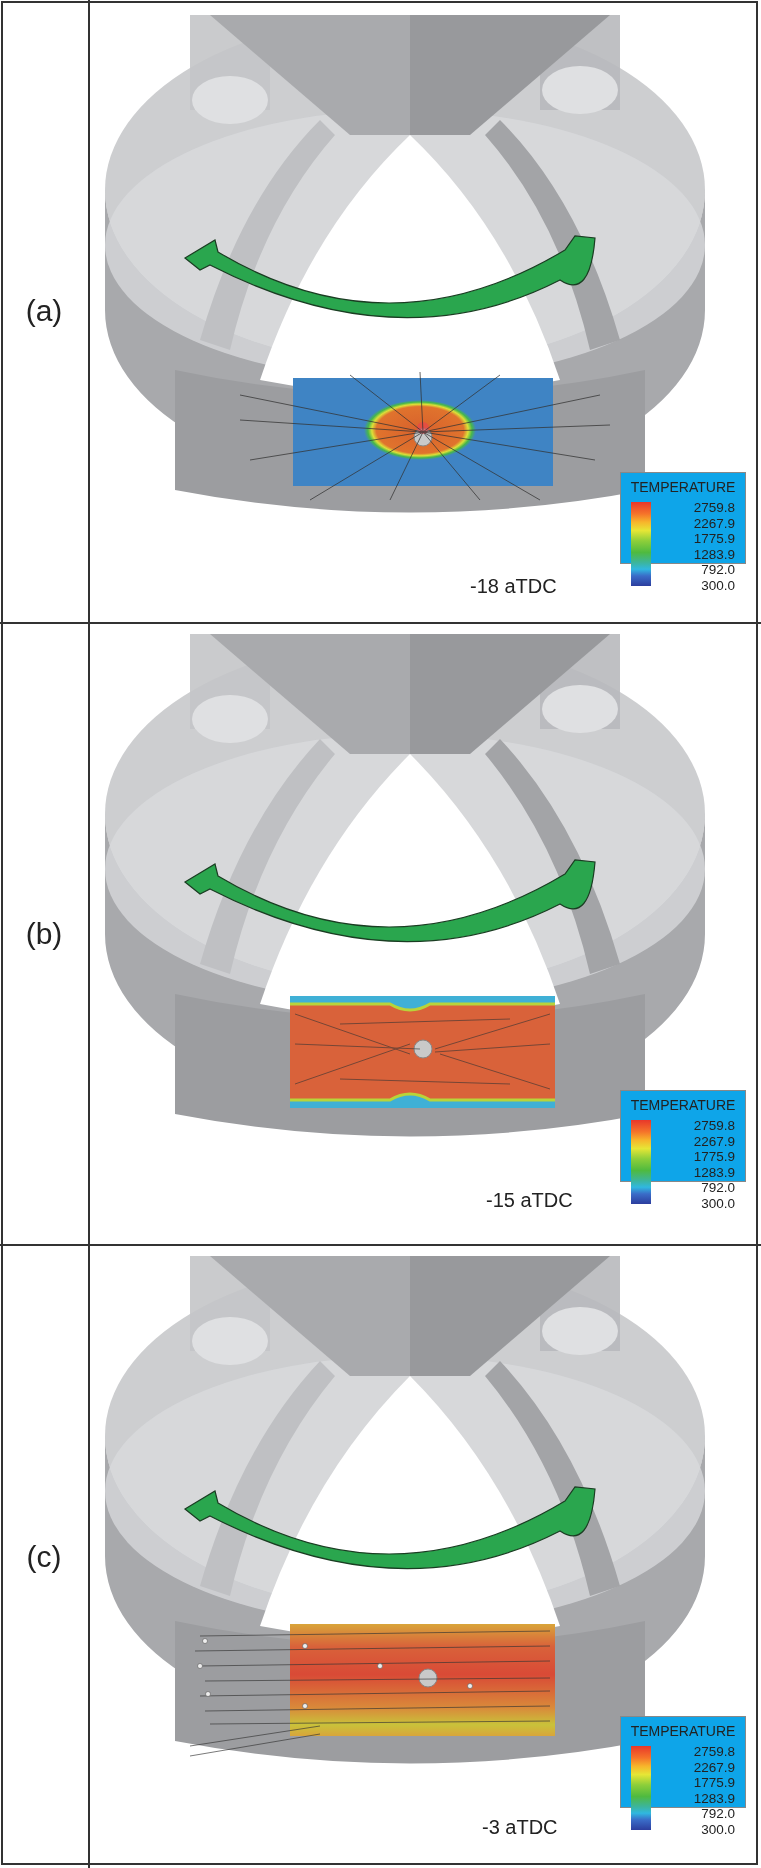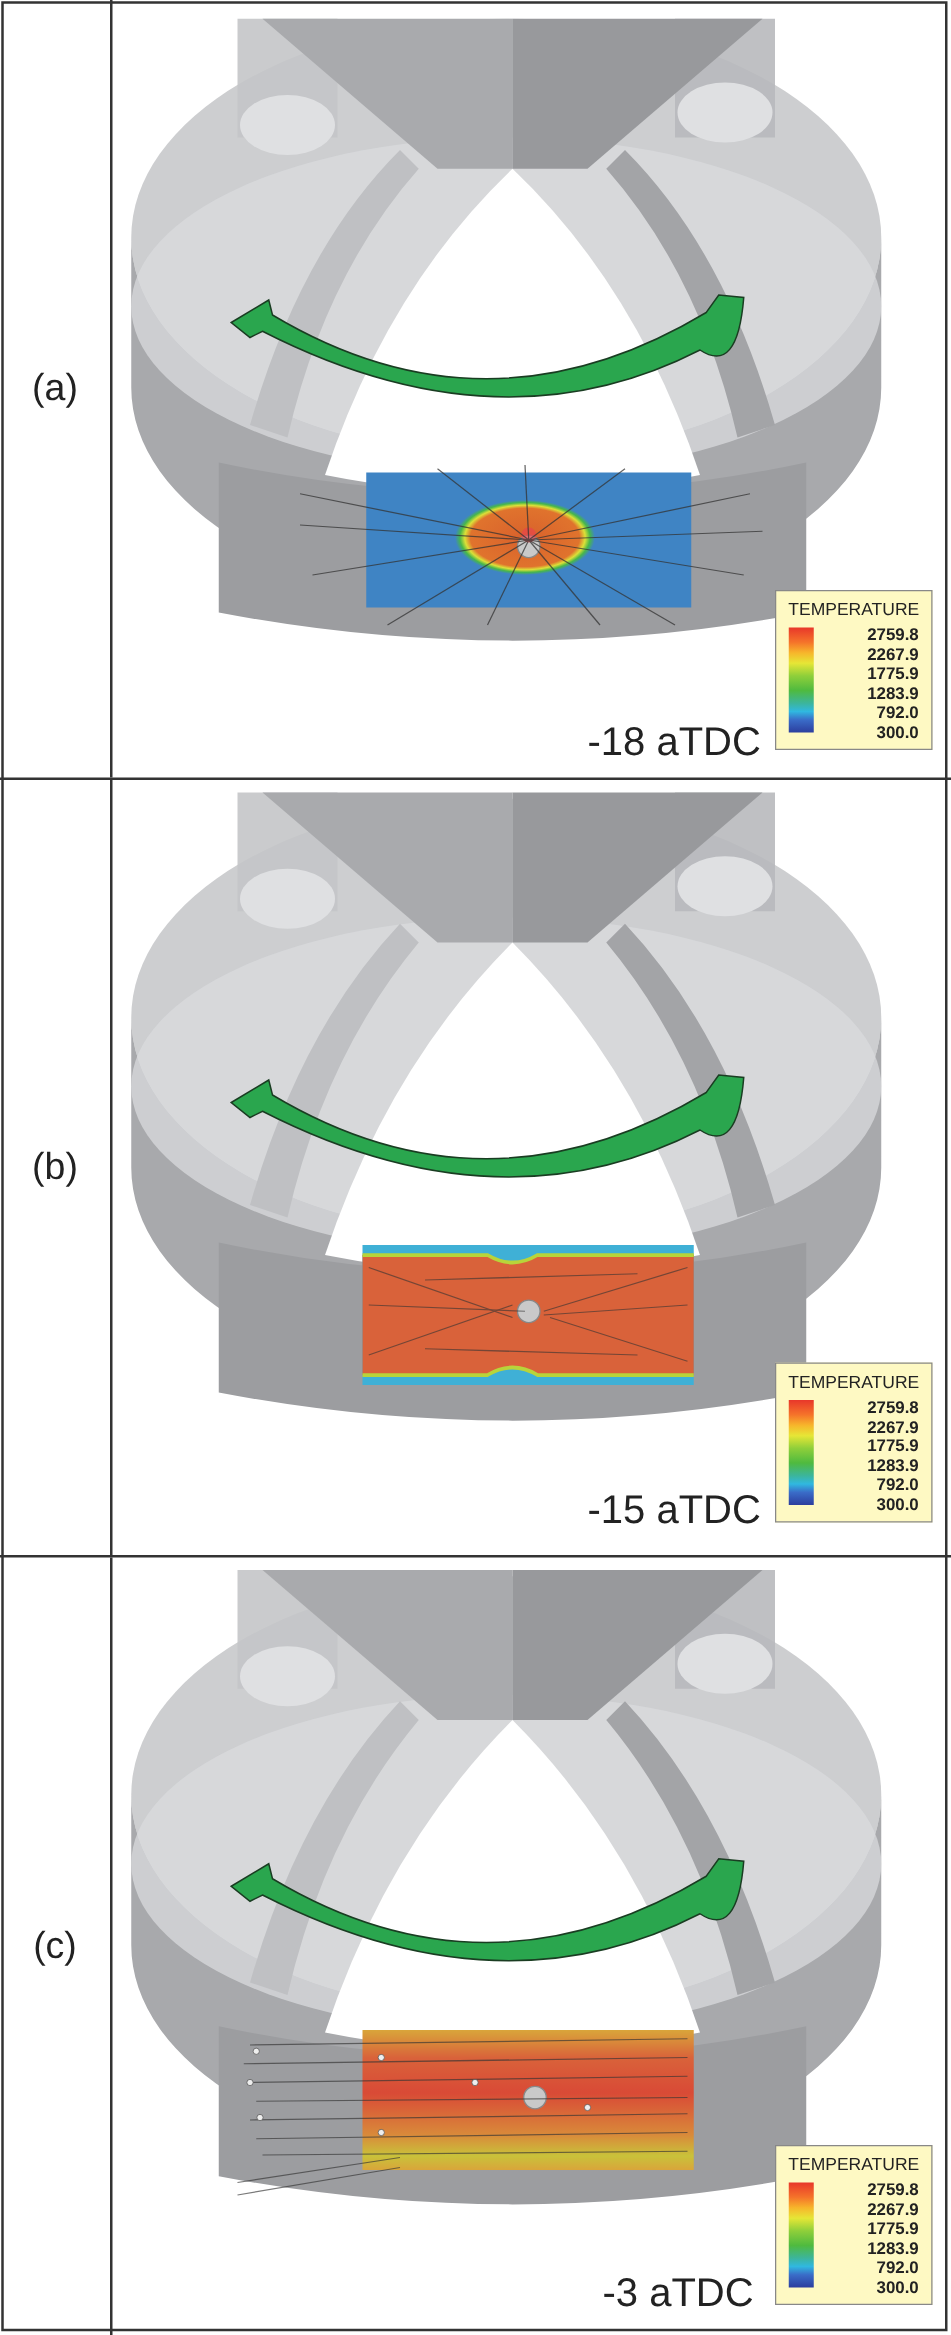--- a/index.html
+++ b/index.html
@@ -6,26 +6,26 @@
   body{width:761px;height:1868px;position:relative;overflow:hidden;font-family:"Liberation Sans",sans-serif;}
   .frame{position:absolute;left:1px;top:1px;width:757px;height:1864px;border:2px solid #333;box-sizing:border-box;}
   .row{position:absolute;left:0;width:761px;box-sizing:border-box;}
   .row.r0{top:0;height:622px;}
   .row.r1{top:622px;height:622px;border-top:2px solid #333;}
   .row.r2{top:1244px;height:624px;border-top:2px solid #333;}
   .label-col{position:absolute;left:0;top:0;width:88px;height:100%;border-right:2px solid #333;display:flex;align-items:center;justify-content:center;}
   .panel-label{font-size:30px;color:#222;}
   .panel{position:absolute;left:90px;top:0;right:0;height:100%;overflow:hidden;}
   .panel svg{position:absolute;left:0;top:0;}
-  .time{position:absolute;font-size:32px;color:#222;}
-  .legend{position:absolute;width:126px;height:128px;border:1px solid #888;background:#fef9c3;box-sizing:border-box;}
+  .time{position:absolute;font-size:20px;color:#222;}
+  .legend{position:absolute;width:126px;height:92px;border:1px solid #888;background:#0ea5e9;box-sizing:border-box;}
   .legend .title{position:absolute;left:0;right:0;top:6px;text-align:center;font-size:14px;color:#222;}
   .legend .bar{position:absolute;left:10px;top:29px;width:20px;height:84px;background:linear-gradient(to bottom,#e8372a 0%,#f5732a 14%,#f7b52b 24%,#e6e636 34%,#8fcf3a 46%,#4fba3f 60%,#3cb59b 72%,#30b8e0 80%,#3a6cc8 88%,#2c3e9e 100%);}
   .legend .vals{position:absolute;left:38px;top:27px;width:80px;text-align:right;font-size:13.5px;line-height:15.5px;color:#222;}
-  .legend .vals div{padding-right:4px;font-weight:bold;}
+  .legend .vals div{padding-right:4px;}
 </style>
 </head>
 <body>
 
 <div class="frame"></div>
 
 <div class="row r0">
   <div class="label-col">
     <span class="panel-label">(a)</span>
   </div>
@@ -135,21 +135,21 @@
         <line x1="205" y1="390" x2="320" y2="430"></line>
           <line x1="205" y1="420" x2="330" y2="425"></line>
           <line x1="205" y1="460" x2="320" y2="420"></line>
         <line x1="460" y1="390" x2="345" y2="425"></line>
           <line x1="460" y1="420" x2="345" y2="428"></line>
           <line x1="460" y1="465" x2="350" y2="430"></line>
         <line x1="250" y1="400" x2="420" y2="395"></line>
           <line x1="250" y1="455" x2="420" y2="460"></line>
       </g>
     </svg>
-    <div class="time" style="left:380px;top:565px;">-15 aTDC</div>
+    <div class="time" style="left:396px;top:565px;">-15 aTDC</div>
     <div class="legend" style="left:530px;top:466px;">
       <div class="title">TEMPERATURE</div>
       <div class="bar"></div>
       <div class="vals">
         <div>2759.8</div>
         <div>2267.9</div>
         <div>1775.9</div>
         <div>1283.9</div>
         <div>792.0</div>
         <div>300.0</div>

